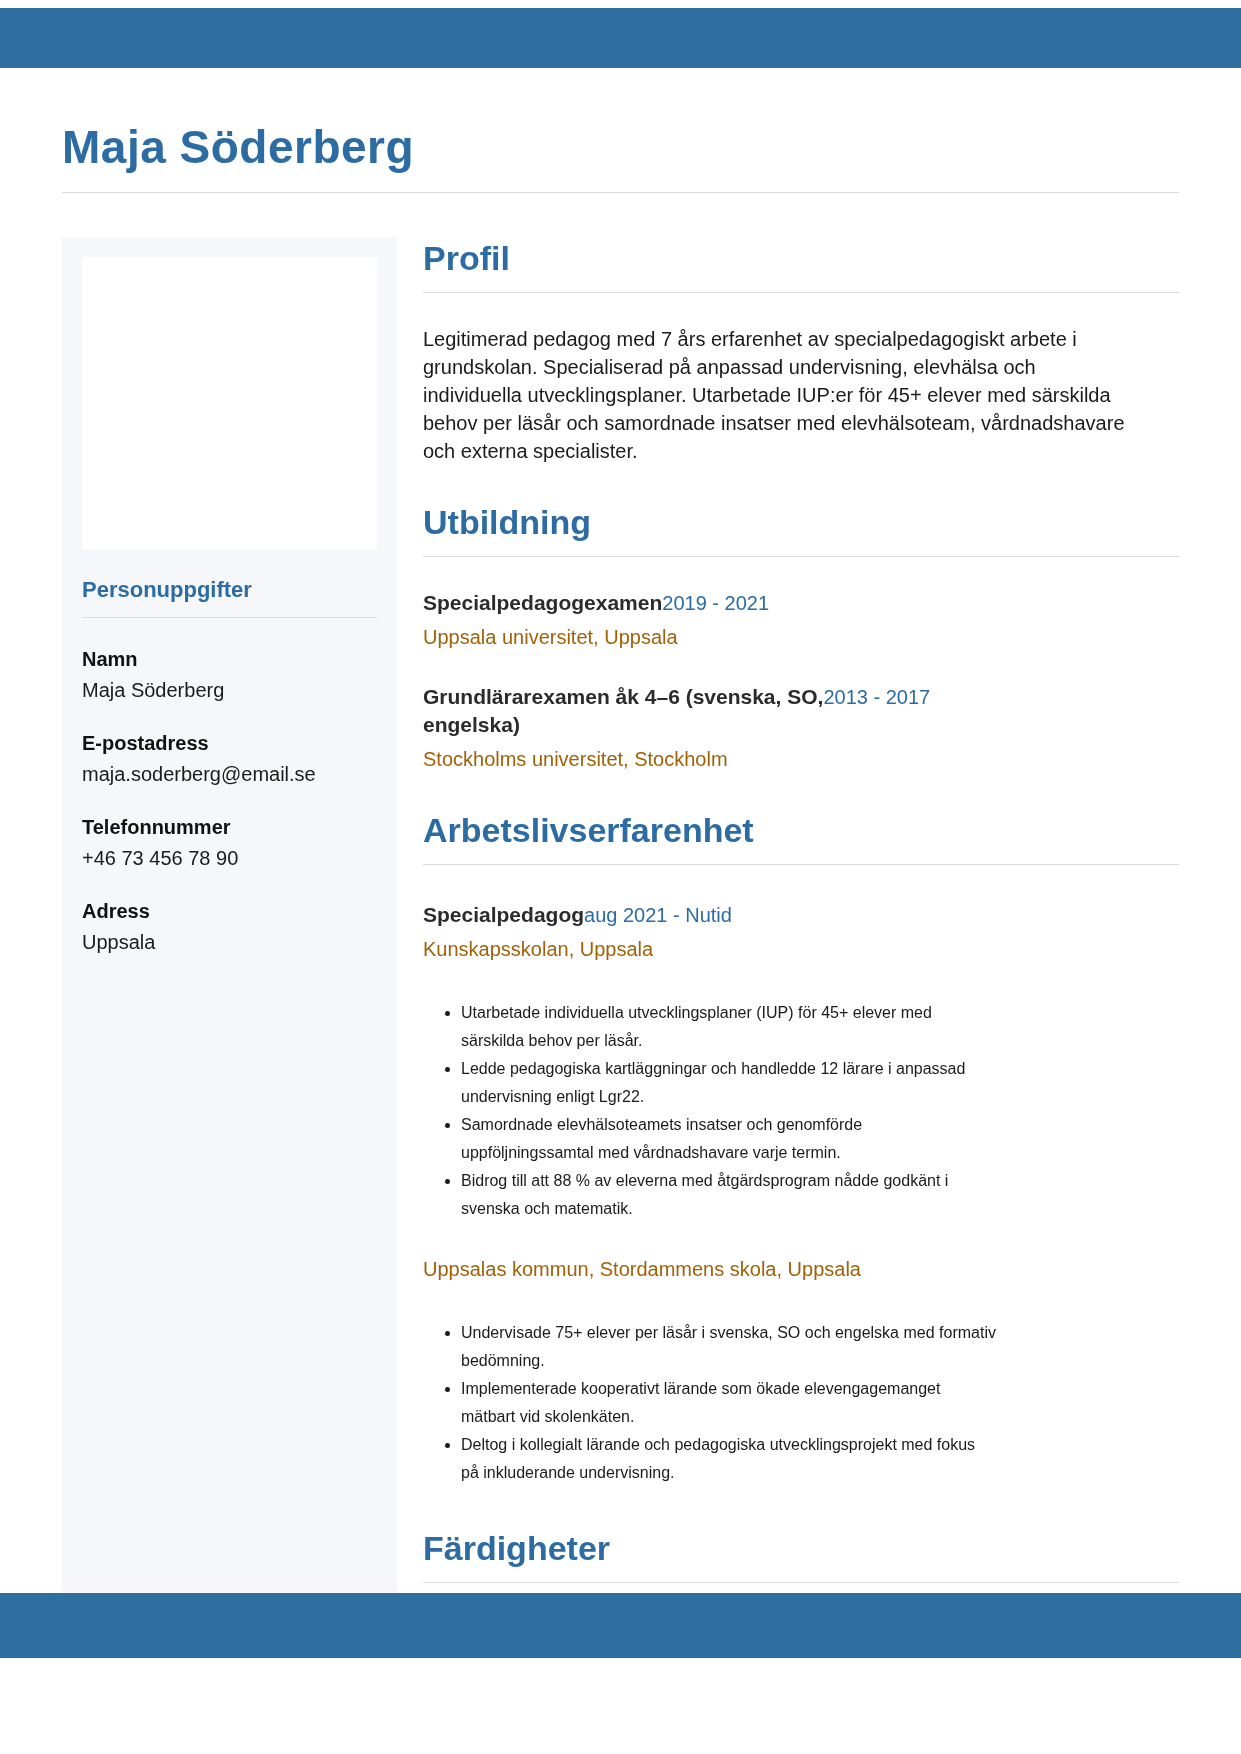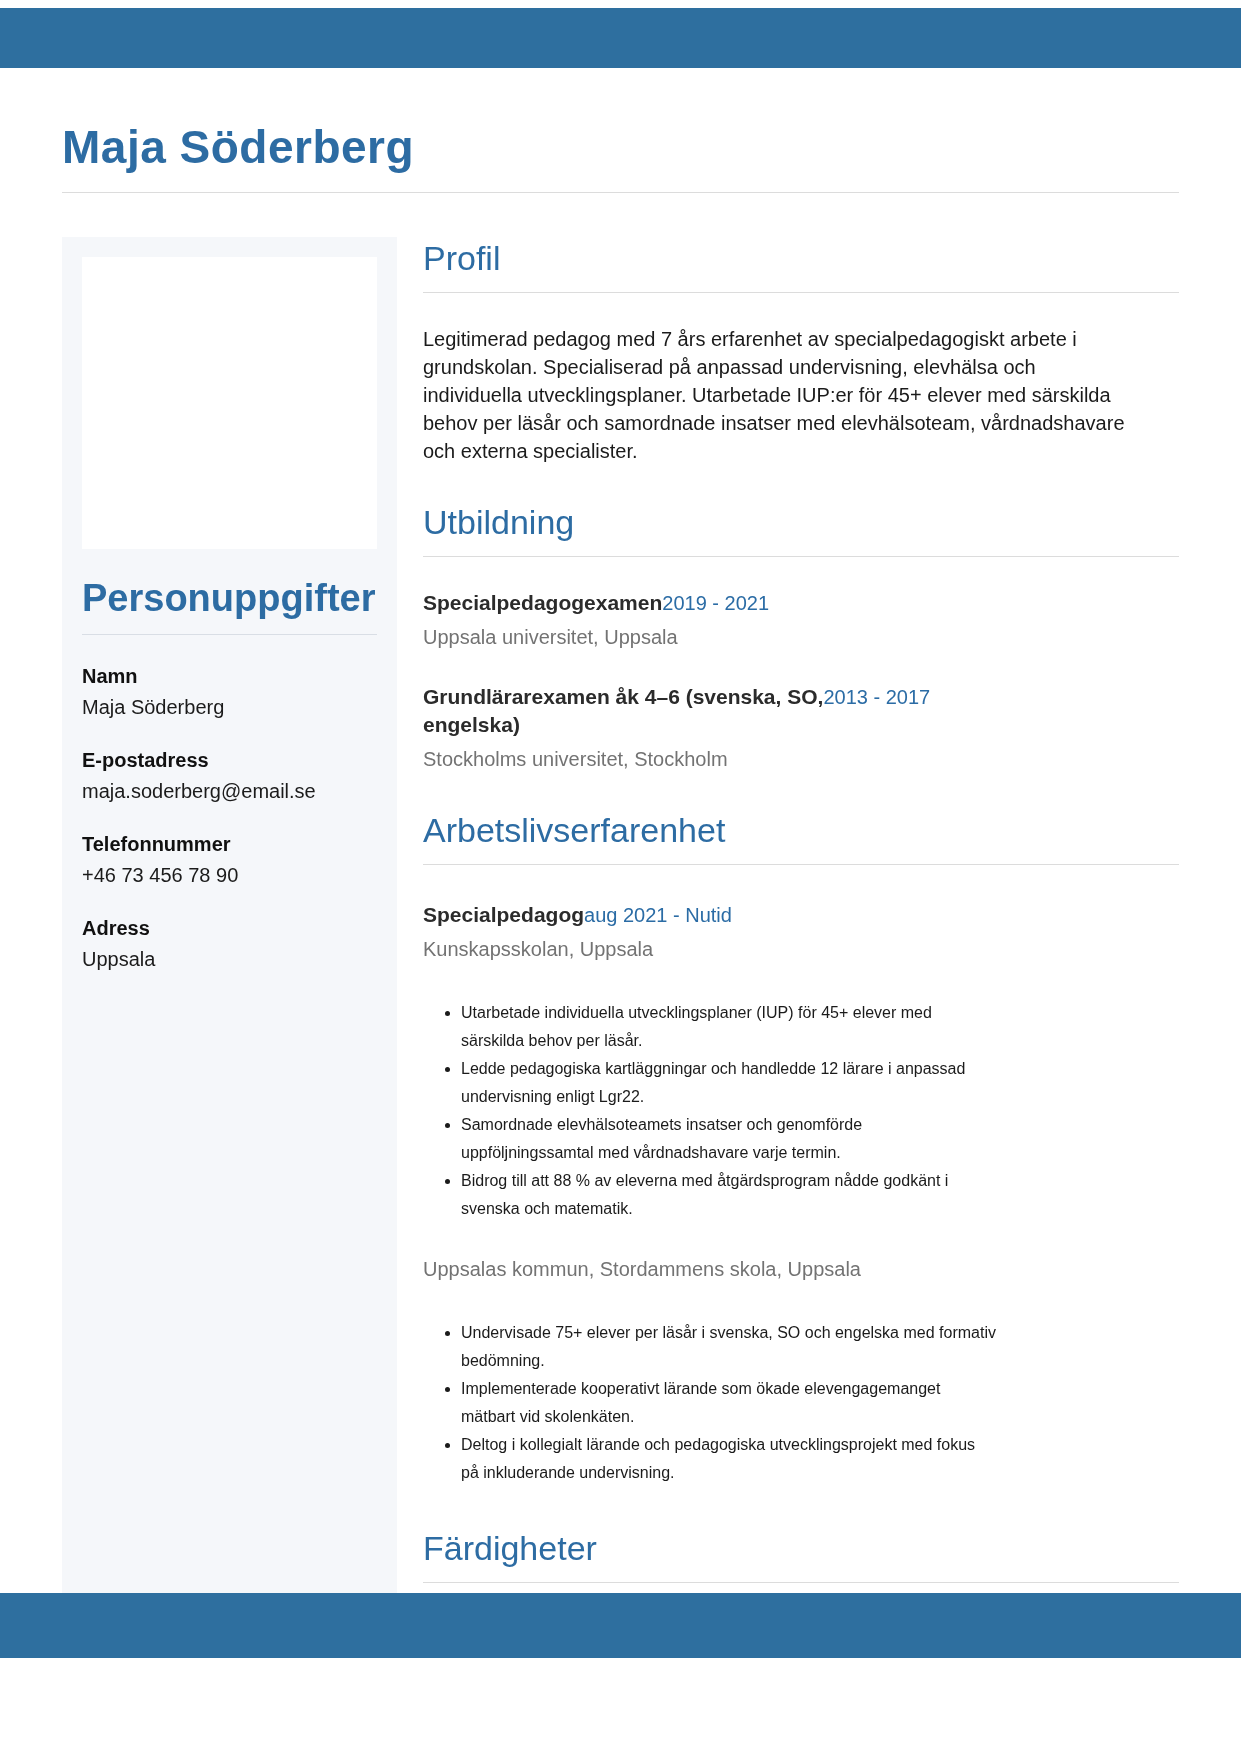--- a/index.html
+++ b/index.html
@@ -33,34 +33,34 @@
   .sidebar {
     width: 335px;
     min-width: 335px;
     height: 1420px;
     background: #f5f7fa;
     padding: 20px 20px 0 20px;
   }
   .photo-placeholder { width: 295px; height: 292px; background: #ffffff; }
   .sidebar-title {
     margin-top: 28px;
-    font-size: 38px;
+    font-size: 22px;
     font-weight: bold;
     color: #2d6ca3;
   }
   .sidebar-divider { border: none; border-top: 1px solid #d9dee5; margin-top: 14px; }
   .field { margin-top: 30px; }
   .field-label { font-size: 20px; font-weight: bold; color: #111111; }
   .field-value { margin-top: 8px; font-size: 20px; color: #1b1b1b; }
 
   
   .main { flex: 1; min-width: 0; }
   .section-title {
     font-size: 34px;
-    font-weight: normal;
+    font-weight: bold;
     color: #2d6ca3;
     padding-bottom: 14px;
     border-bottom: 1px solid #dcdcdc;
   }
   .section { margin-top: 38px; }
   .section:first-child { margin-top: 2px; }
   .body-text {
     margin-top: 32px;
     font-size: 20px;
     line-height: 28px;
@@ -77,21 +77,21 @@
     max-width: 560px;
     white-space: pre-line;
   }
   .entry-date {
     font-size: 20px;
     font-weight: normal;
     color: #2b6ca5;
     line-height: 28px;
     white-space: nowrap;
   }
-  .entry-org { margin-top: 6px; font-size: 20px; line-height: 28px; color: #737373; }
+  .entry-org { margin-top: 6px; font-size: 20px; line-height: 28px; color: #a16207; }
   .bullets { margin: 36px 0 0 0; padding-left: 38px; list-style: disc; }
   .bullets li {
     font-size: 16px;
     line-height: 28px;
     color: #1b1b1b;
     white-space: pre-line;
   }
   .skill-line { margin-top: 36px; font-size: 21px; font-weight: bold; color: #111111; }
 </style>
 </head>

